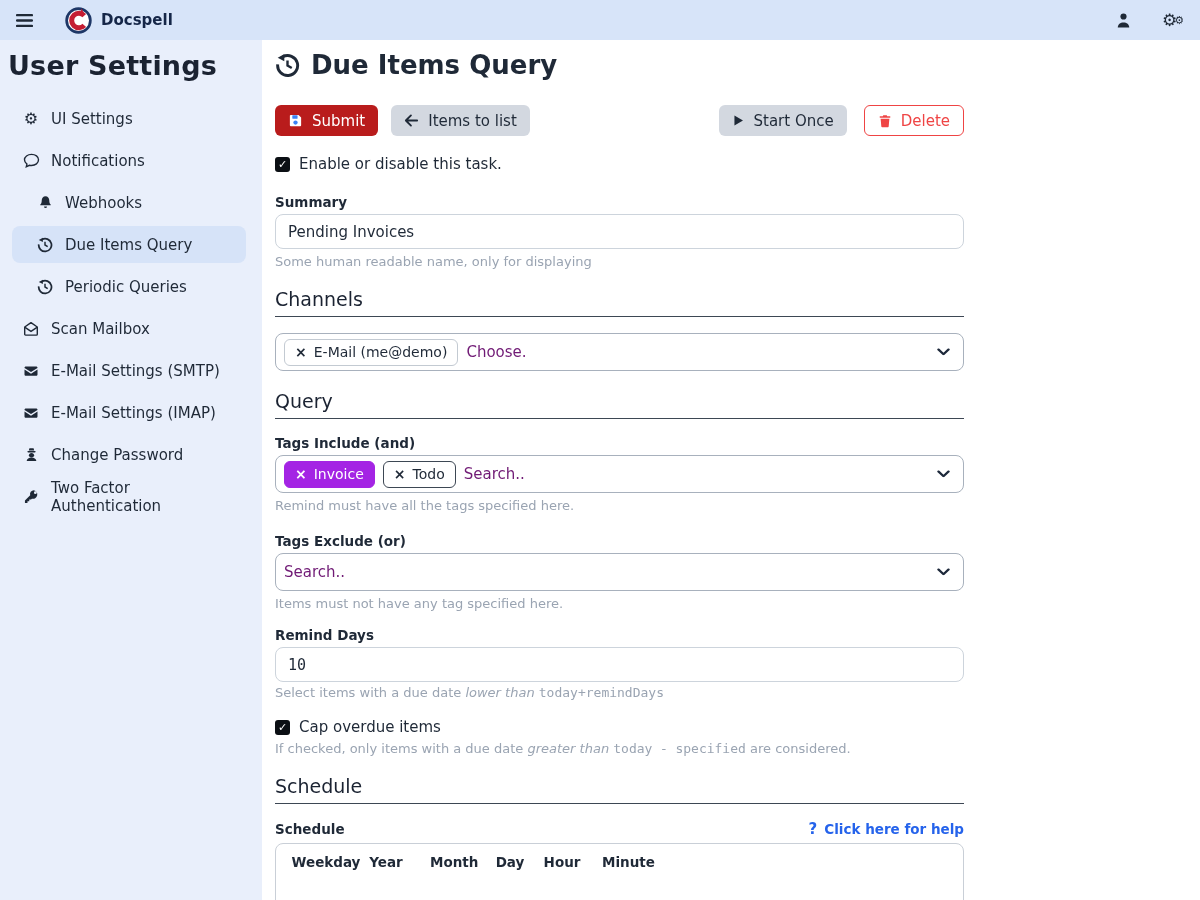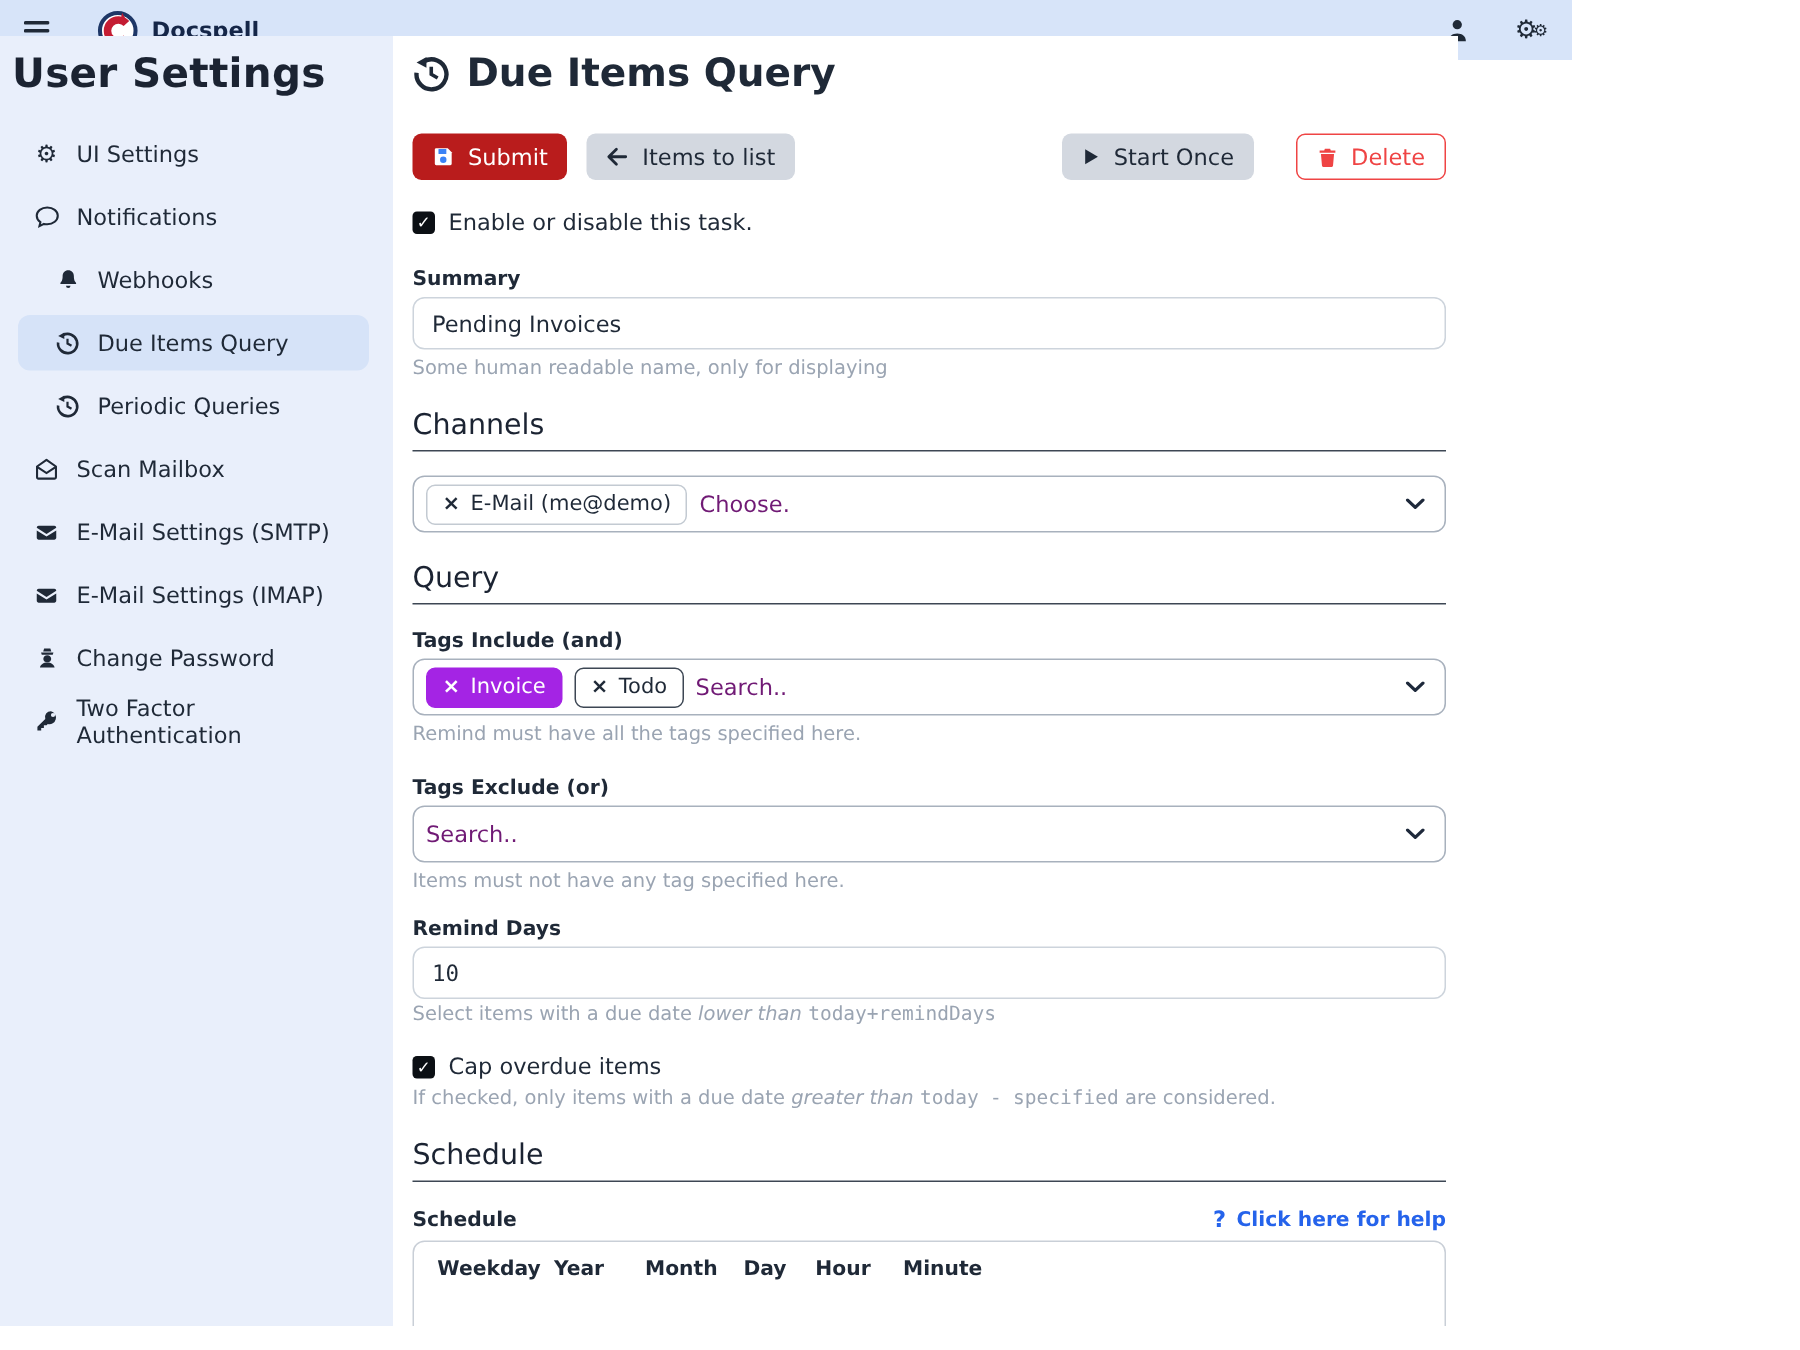--- a/index.html
+++ b/index.html
@@ -1,48 +1,48 @@
 <!DOCTYPE html>
 <html><head>
 <meta charset="utf-8">
 <style>
   *{margin:0;padding:0;box-sizing:border-box}
   html,body{width:1200px;height:900px;overflow:hidden}
   body{font-family:"DejaVu Sans","Liberation Sans",sans-serif;background:#fff;color:#1f2937;position:relative}
 
   
-  .navbar{position:absolute;top:0;left:0;width:1048px;height:40px;background:#d7e4f9;display:flex;align-items:center;padding:0 16px}
+  .navbar{position:absolute;top:0;left:0;width:1200px;height:40px;background:#d7e4f9;display:flex;align-items:center;padding:0 16px}
   .hamburger{width:22px;display:flex;align-items:center;cursor:pointer}
   .brand{display:flex;align-items:center;gap:9px;margin-left:27px;cursor:pointer}
   .brand-name{font-weight:700;font-size:15px;color:#152648}
   .nav-right{margin-left:auto;display:flex;align-items:center;gap:30px}
   .nav-ic{cursor:pointer;display:flex;align-items:center}
   .cogs{font-size:17px;color:#1f2937;line-height:1}
   .cogs .small{font-size:11px;vertical-align:top;margin-left:-3px}
 
   
-  .layout{position:absolute;top:24px;left:0;width:972px;height:860px;display:flex}
+  .layout{position:absolute;top:40px;left:0;width:972px;height:860px;display:flex}
   .sidebar{width:262px;background:#e9effb;padding-top:8px;flex-shrink:0}
   .sidebar-title{font-size:27px;font-weight:700;color:#1b2332;padding:2px 10px 0 8px;letter-spacing:.2px}
   .side-list{margin-top:19px}
   .side-item{display:flex;align-items:center;gap:11px;height:37px;margin:5px 16px 5px 12px;padding:0 10px;border-radius:8px;font-size:15px;color:#1f2937;cursor:pointer}
   .side-item.sub{padding-left:24px}
   .side-item.selected{background:#d6e3f8}
   .icon16{width:18px;display:inline-flex;justify-content:center;flex-shrink:0;font-size:16px;line-height:1;color:#1f2937}
 
   
   .main{flex:1;background:#fff;padding:10px 8px 0 13px;overflow:hidden}
   .page-title{display:flex;align-items:center;gap:11px;font-size:26px;line-height:31px;font-weight:700;color:#1f2937}
   .intro{margin-top:25px;font-size:15px;color:#333e4e}
   .btn-row{margin-top:24px;display:flex;align-items:center;gap:13px}
   .btn{display:inline-flex;align-items:center;gap:9px;height:31px;padding:0 13px;border-radius:6px;font-size:15px;cursor:pointer;border:none;font-family:inherit}
   .btn-blue{background:#b91c1c;color:#fff}
   .btn-gray{background:#d3d8e0;color:#1f2937}
   .btn-outline-red{border:1px solid #ef4444;color:#ef4444;background:#fff}
-  .btn-right{margin-left:auto;display:flex;gap:28px}
+  .btn-right{margin-left:auto;display:flex;gap:17px}
 
   .check-row{display:flex;align-items:center;gap:9px;font-size:15px;color:#1f2937}
   .mt-check1{margin-top:19px}
   .mt-check2{margin-top:18px}
   .checkbox{width:15px;height:15px;background:#0b0f14;border-radius:3px;color:#fff;font-size:11px;font-weight:700;display:flex;align-items:center;justify-content:center;cursor:pointer;flex-shrink:0}
 
   .field-label{font-size:13.5px;font-weight:700;color:#1f2937}
   .mt-label-lg{margin-top:21px}
   .mt-label-md{margin-top:16px}
   .mt-label-xl{margin-top:20px}

